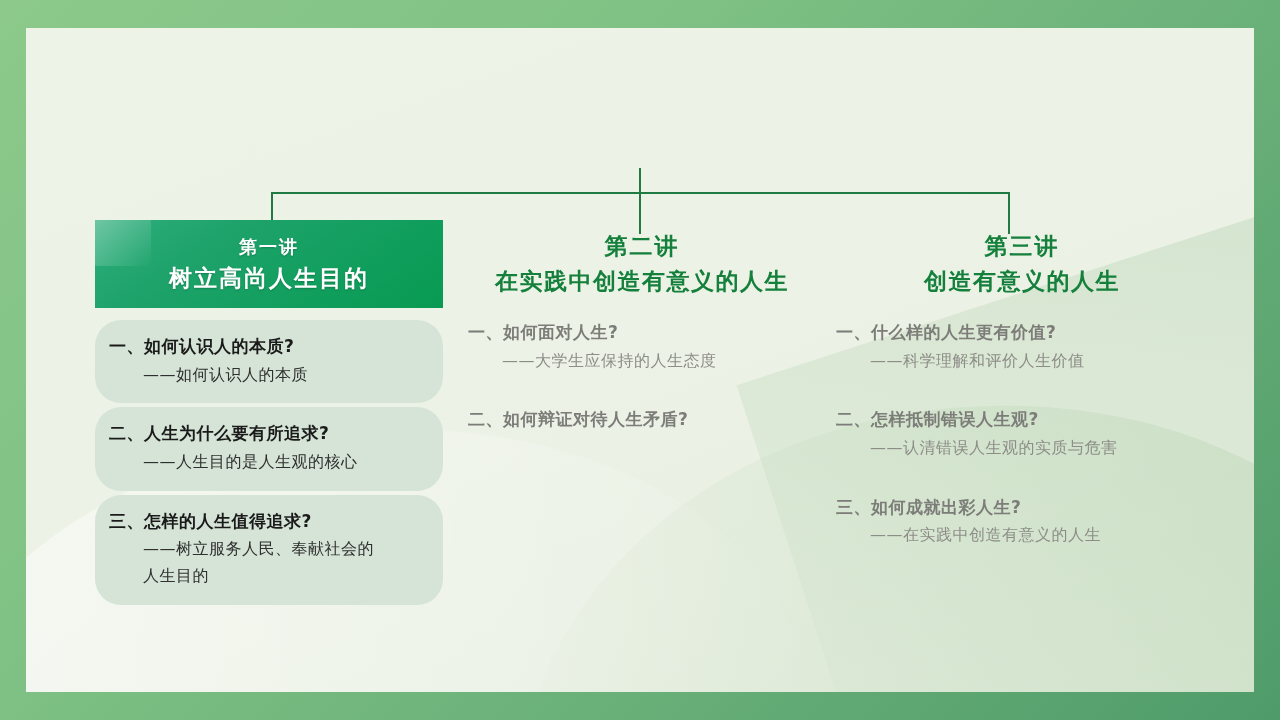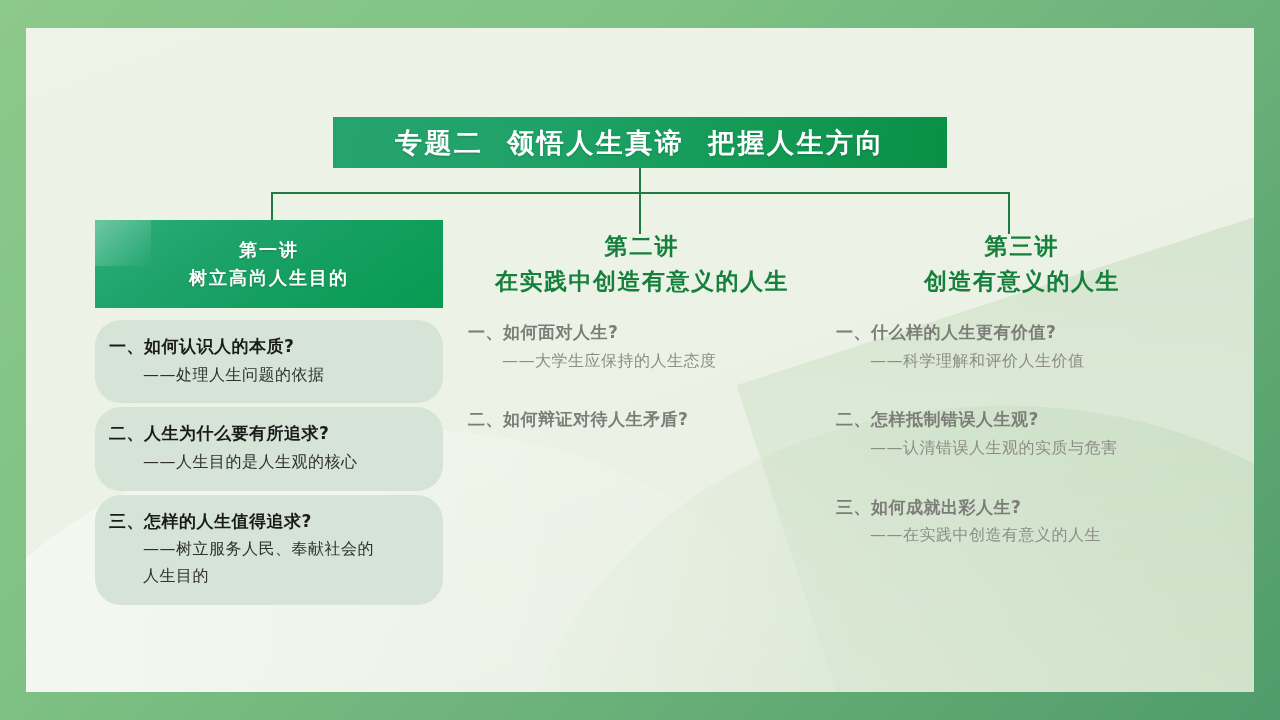--- a/index.html
+++ b/index.html
@@ -130,21 +130,21 @@
   .col-head-block .line-1 {
     font-family: "DejaVu Serif", "Liberation Serif", serif;
     font-size: 18px;
     font-weight: bold;
     letter-spacing: 2px;
     margin-bottom: 4px;
     text-shadow: 0 1px 2px rgba(0,0,0,0.22);
   }
   .col-head-block .line-2 {
     font-family: Liberation Serif, serif;
-    font-size: 18px;
+    font-size: 23px;
     font-weight: bold;
     letter-spacing: 2px;
     text-shadow: 0 1px 2px rgba(0,0,0,0.22);
   }
 
   
   .col-head-text {
     height: 88px;
     display: flex;
     flex-direction: column;
@@ -217,40 +217,37 @@
 <div class="slide">
 
   <div class="panel">
     <div class="swoosh-a"></div>
     <div class="swoosh-b"></div>
     <div class="swoosh-c"></div>
   </div>
 
   <div class="content">
 
-    <div class="title-banner">
-      <span class="title-text">专题二  领悟人生真谛  把握人生方向</span>
-    </div>
 
     <div class="conn conn-stem"></div>
     <div class="conn conn-bar"></div>
     <div class="conn conn-d-left"></div>
     <div class="conn conn-d-mid"></div>
     <div class="conn conn-d-right"></div>
 
     <div class="col col-1">
       <div class="col-head-block">
         <div class="line-1">第一讲</div>
         <div class="line-2">树立高尚人生目的</div>
       </div>
       <div class="items tone-dark">
 
         <div class="item-boxed">
           <div class="item-q">一、如何认识人的本质?</div>
-          <div class="item-a">——处理人生问题的依据</div>
+          <div class="item-a">——如何认识人的本质</div>
         </div>
 
         <div class="item-boxed">
           <div class="item-q">二、人生为什么要有所追求?</div>
           <div class="item-a">——人生目的是人生观的核心</div>
         </div>
 
         <div class="item-boxed">
           <div class="item-q">三、怎样的人生值得追求?</div>
           <div class="item-a">——树立服务人民、奉献社会的</div>

